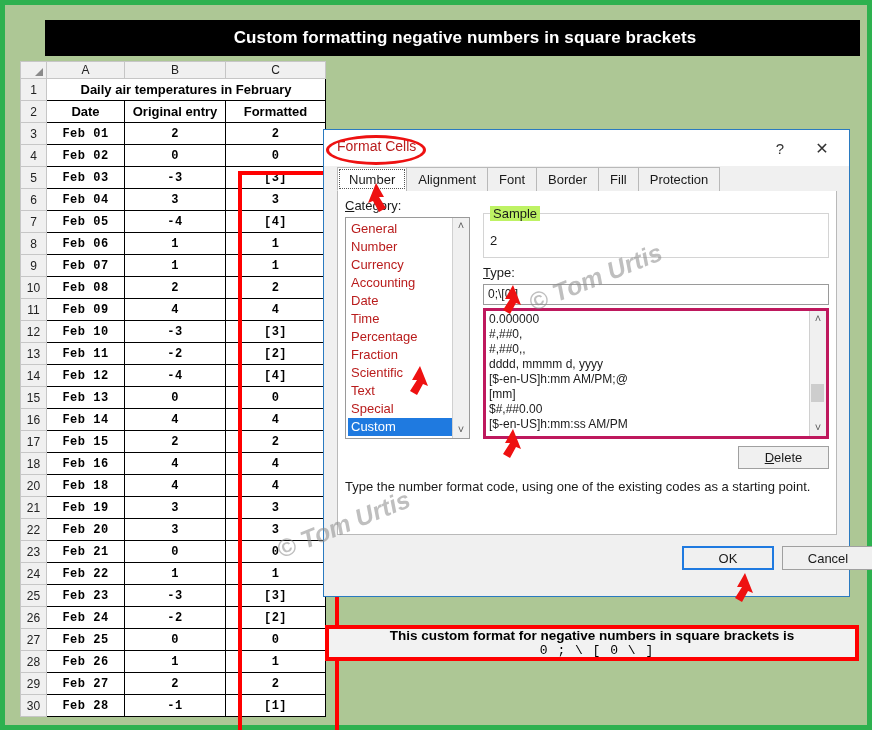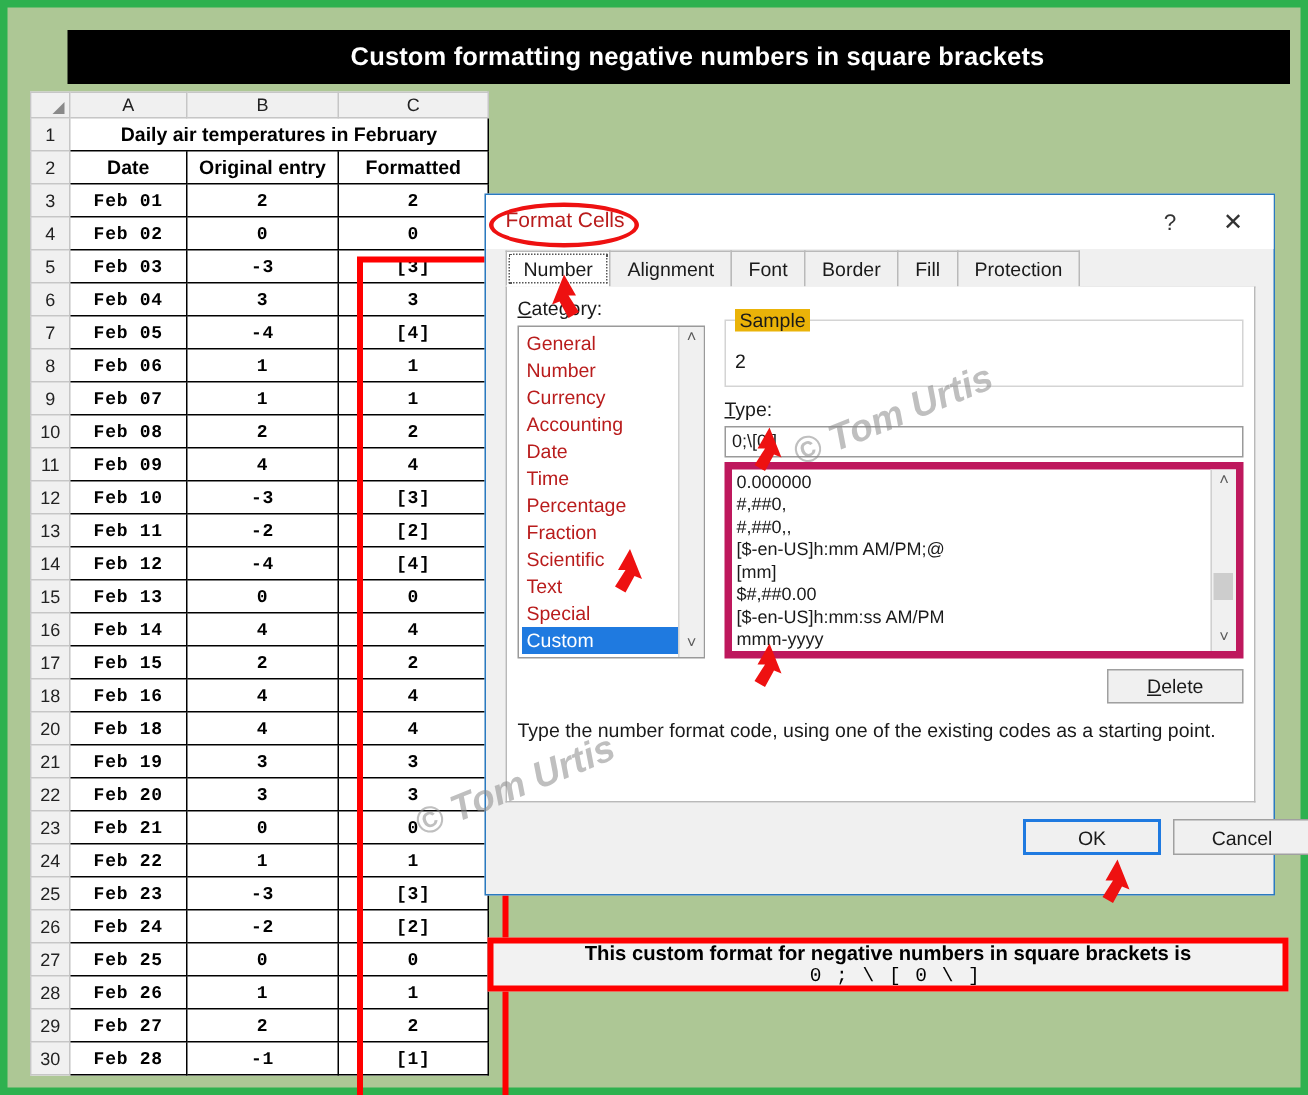--- a/index.html
+++ b/index.html
@@ -206,42 +206,42 @@
   }
 
   
   #sample-box {
     position:absolute; left:145px; top:22px;
     width:346px; height:45px;
     border:1px solid #d4d4d4;
   }
   #sample-label {
     position:absolute; left:152px; top:15px;
-    background:#eab308; padding:0 3px;
+    background:#bef264; padding:0 3px;
     font-size:13px; color:#1a1a1a;
   }
   #sample-value {
     position:absolute; left:152px; top:42px;
     font-size:13px; color:#1a1a1a;
   }
 
   #type-label { left:145px; top:74px; }
   #type-input {
     position:absolute; left:145px; top:93px;
     width:346px; height:21px;
     background:#ffffff;
     border:1px solid #9a9a9a;
     font-size:12px; color:#1a1a1a;
     padding:2px 0 0 4px;
   }
   #type-list {
     position:absolute; left:145px; top:117px;
     width:346px; height:131px;
     background:#ffffff;
-    border:5px solid #be185d;
+    border:3px solid #be185d;
     display:flex;
   }
   #type-items {
     flex:1; padding:1px 0 0 3px; overflow:hidden;
   }
   .type-item {
     height:15px; line-height:15px;
     font-size:12px; color:#1a1a1a;
   }
   #type-scroll .thumb {
@@ -575,20 +575,21 @@
 
       <span class="lbl" id="type-label"><span class="ul1">T</span><span>ype:</span></span>
 
       <div id="type-input">0;\[0\]</div>
 
       <div id="type-list">
         <div id="type-items">
             <div class="type-item">0.000000</div>
             <div class="type-item">#,##0,</div>
             <div class="type-item">#,##0,,</div>
+            <div class="type-item">dddd, mmmm d, yyyy</div>
             <div class="type-item">[$-en-US]h:mm AM/PM;@</div>
             <div class="type-item">[mm]</div>
             <div class="type-item">$#,##0.00</div>
             <div class="type-item">[$-en-US]h:mm:ss AM/PM</div>
             <div class="type-item">mmm-yyyy</div>
           </div>
         <div class="vscroll" id="type-scroll">
           <span class="arrow">˄</span>
           <span class="thumb"></span>
           <span class="arrow">˅</span>

